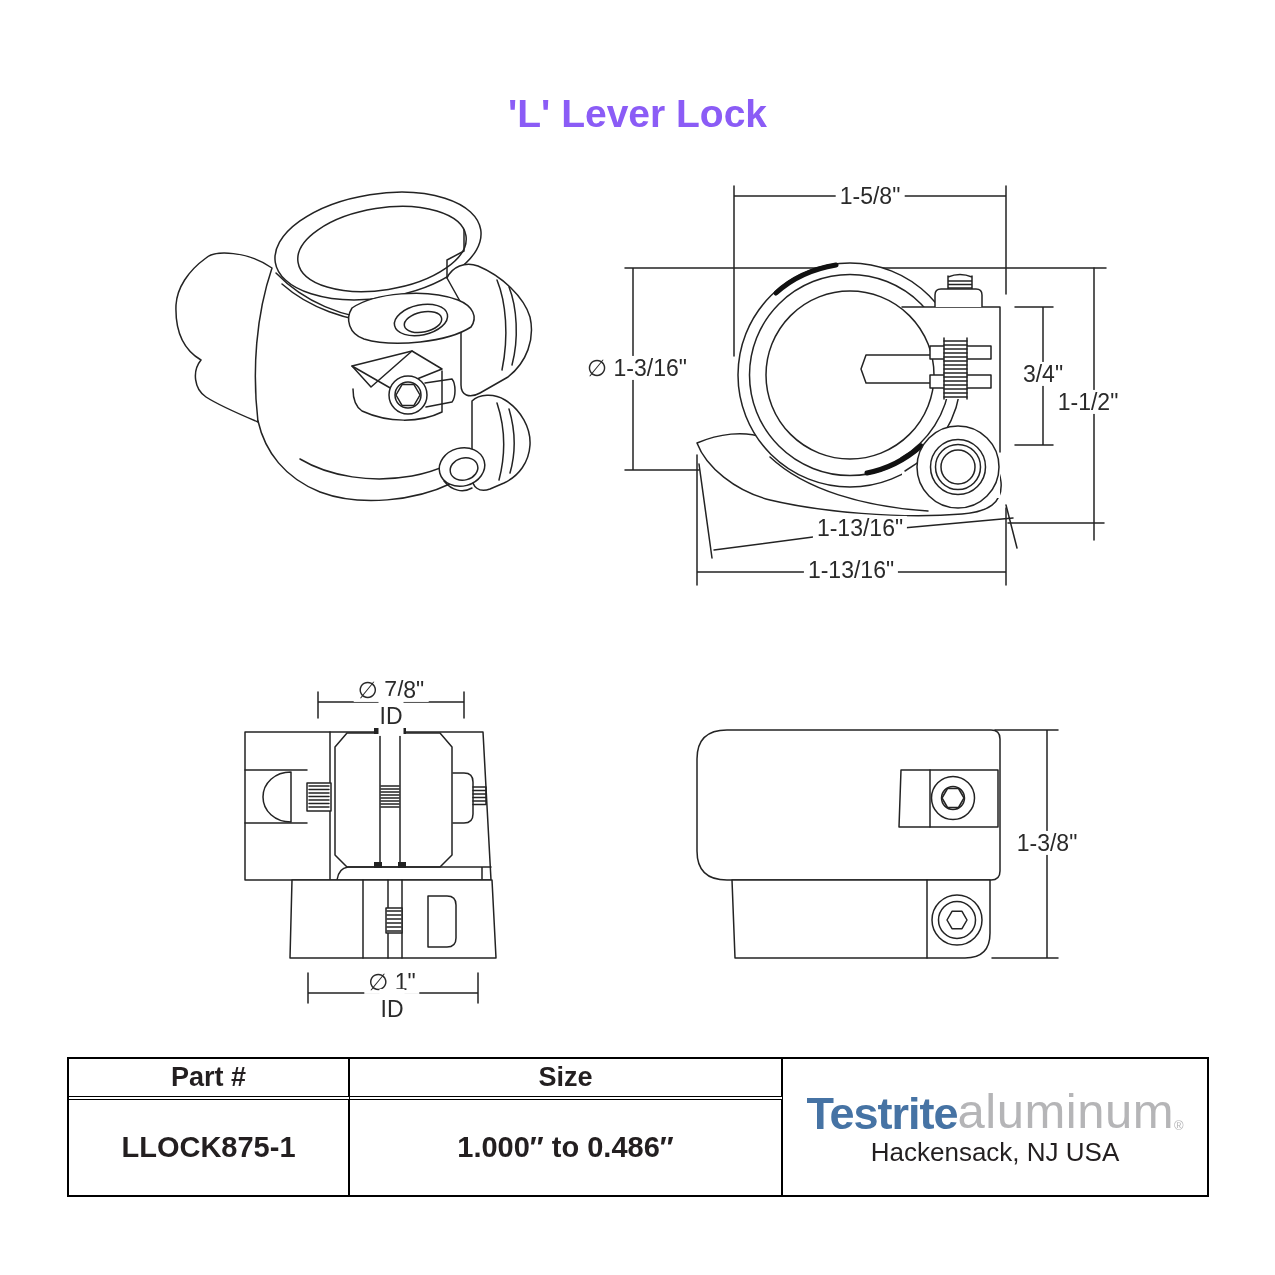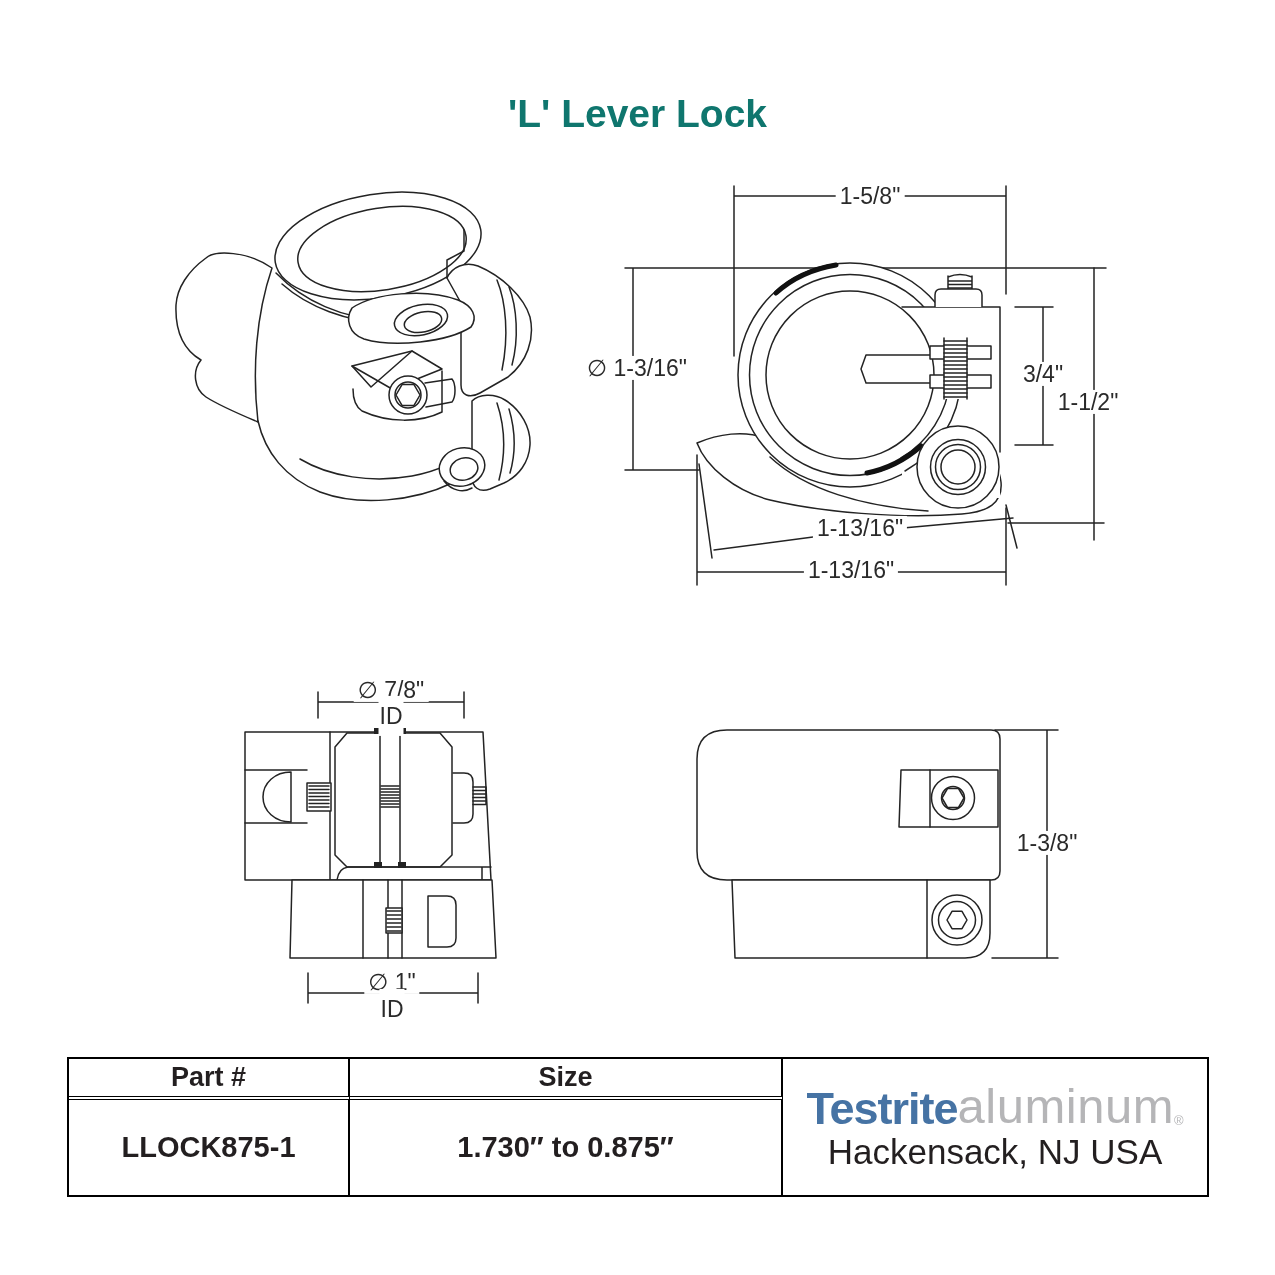--- a/index.html
+++ b/index.html
@@ -2,21 +2,21 @@
 <html><head>
 <meta charset="utf-8">
 <style>
   html,body { margin:0; padding:0; background:#fff; }
   #canvas {
     position:relative; width:1275px; height:1275px; background:#fff;
     font-family:"Liberation Sans", sans-serif; color:#231f20; overflow:hidden;
   }
   .page-title {
     position:absolute; top:92px; left:0; width:100%; text-align:center;
-    font-size:39px; font-weight:bold; color:#0f766e; letter-spacing:0px;
+    font-size:39px; font-weight:bold; color:#8b5cf6; letter-spacing:0px;
   }
   svg.view { position:absolute; overflow:visible; }
   #view-3d    { left:150px; top:185px; width:400px; height:340px; }
   #view-front { left:610px; top:160px; width:530px; height:450px; }
   #view-top   { left:220px; top:650px; width:320px; height:400px; }
   #view-side  { left:680px; top:700px; width:450px; height:290px; }
   .dim-label {
     position:absolute; transform:translate(-50%,-50%);
     font-size:23px; color:#2a2a2a; background:#fff; padding:0 4px;
     white-space:nowrap; line-height:1.05; text-align:center;
@@ -34,21 +34,21 @@
   .cell.val { font-size:29px; font-weight:700; }
   .c1 { grid-column:1; border-right:2px solid #000; }
   .c2 { grid-column:2; border-right:2px solid #000; }
   .r1 { grid-row:1; border-bottom:4px double #000; }
   .r2 { grid-row:2; }
   .logo-cell { grid-column:3; grid-row:1 / 3; flex-direction:column; }
   .brand-line { display:flex; align-items:flex-end; line-height:1; }
   .brand-name { font-size:45px; font-weight:bold; color:#4673A4; letter-spacing:-1px; }
   .brand-suffix { font-size:49px; font-weight:400; color:#B5B5B7; letter-spacing:0.5px; }
   .brand-reg { font-size:13px; color:#B5B5B7; align-self:flex-end; margin-bottom:4px; }
-  .brand-loc { font-size:35px; color:#231f20; margin-top:1px; }
+  .brand-loc { font-size:26px; color:#231f20; margin-top:1px; }
   
   .ln { stroke:#232323; stroke-width:1.5; fill:none; stroke-linecap:round; stroke-linejoin:round; }
   .fw { stroke:#232323; stroke-width:1.5; fill:#ffffff; stroke-linejoin:round; }
   .fill-only { fill:#ffffff; stroke:none; }
   .heavy { stroke:#111; stroke-width:5; fill:none; stroke-linecap:round; }
   .dk { fill:#222; stroke:none; }
 </style>
 </head>
 <body>
 
@@ -199,21 +199,21 @@
   <span class="dim-label" style="left:391px; top:690px;">∅ 7/8"</span>
   <span class="dim-label no-pad" style="left:391px; top:716px;">ID</span>
   <span class="dim-label" style="left:392px; top:982px;">∅ 1"</span>
   <span class="dim-label no-pad" style="left:392px; top:1009px;">ID</span>
   <span class="dim-label" style="left:1047px; top:843px;">1-3/8"</span>
 
   <div class="spec-table">
     <div class="cell hdr c1 r1">Part #</div>
     <div class="cell hdr c2 r1">Size</div>
     <div class="cell val c1 r2">LLOCK875-1</div>
-    <div class="cell val c2 r2">1.730″ to 0.875″</div>
+    <div class="cell val c2 r2">1.000″ to 0.486″</div>
     <div class="cell logo-cell">
       <div class="brand-line">
         <span class="brand-name">Testrite</span>
           <span class="brand-suffix">aluminum</span>
           <span class="brand-reg">®</span>
       </div>
       <div class="brand-loc">Hackensack, NJ USA</div>
     </div>
   </div>
 

